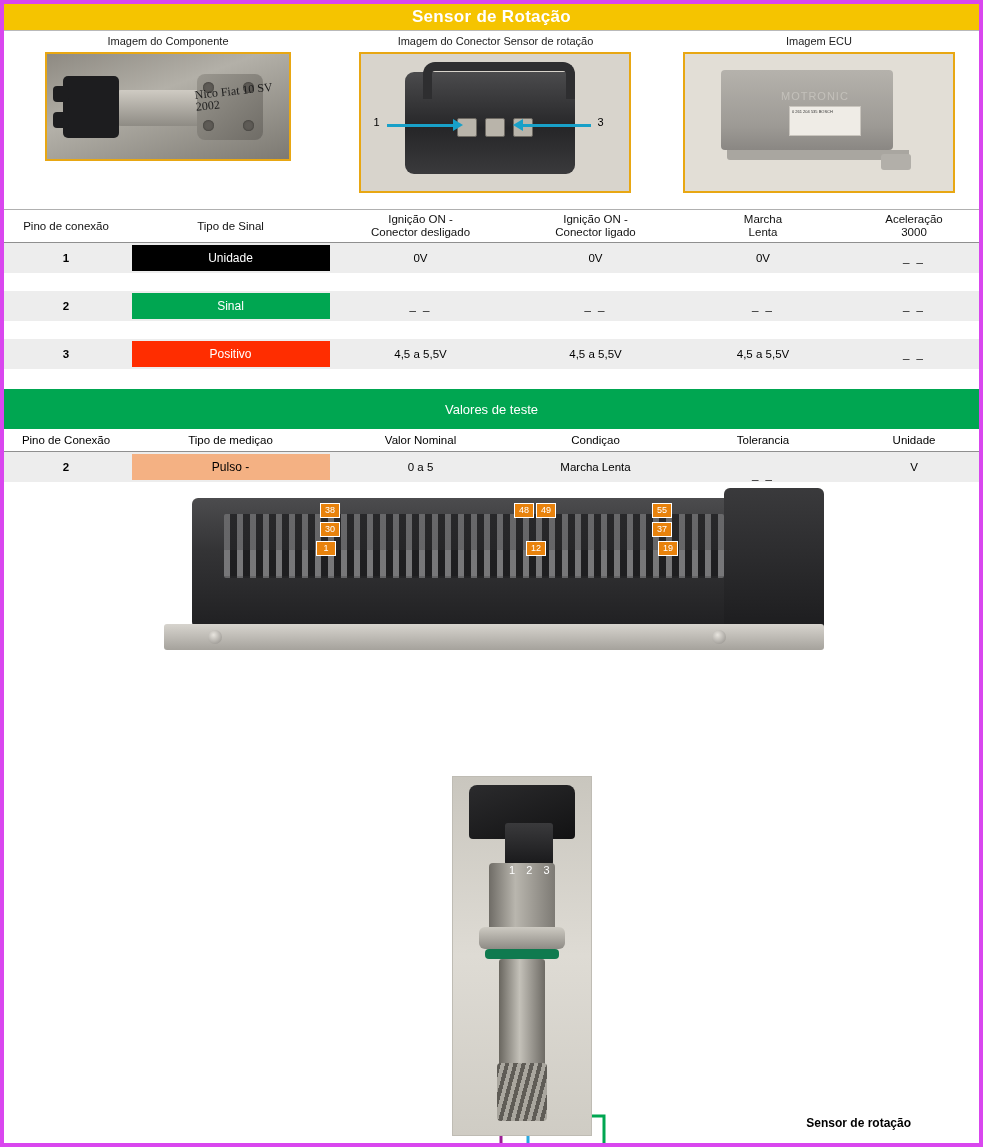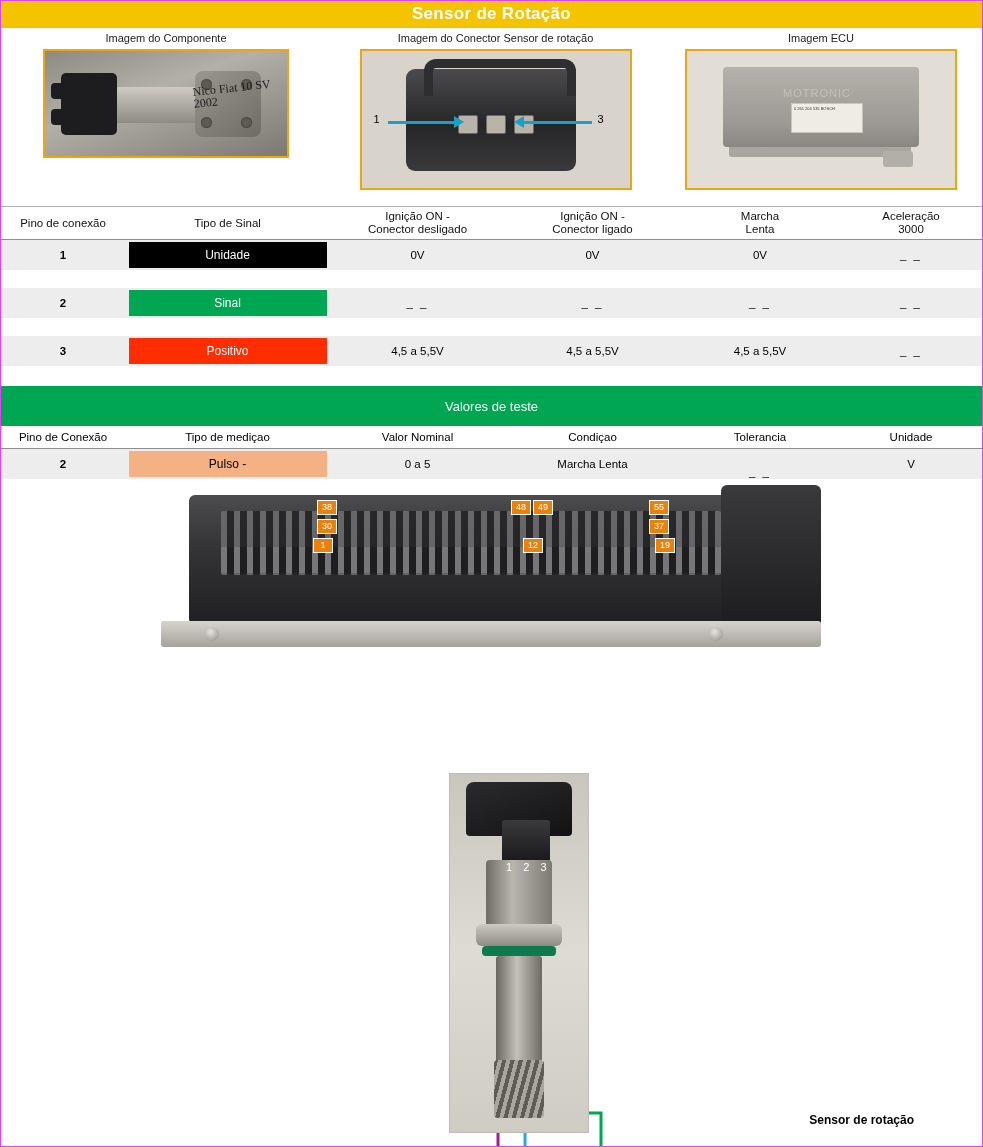--- a/index.html
+++ b/index.html
@@ -12,21 +12,21 @@
     color: #000000;
   }
   #page {
     position: relative;
     width: 983px;
     height: 1147px;
     margin: 0 auto;
     background: #ffffff;
     overflow: hidden;
     box-sizing: border-box;
-    border: 1px solid #d946ef;
+    border: 4px solid #d946ef;
   }
 
   
   .title-bar {
     height: 26px;
     background: #f5c400;
     display: flex;
     align-items: center;
     justify-content: center;
     border-bottom: 1px solid #b9b9b9;
@@ -118,21 +118,21 @@
   .photo-conn .s1 { left:96px; }
   .photo-conn .s2 { left:124px; }
   .photo-conn .s3 { left:152px; }
   .arrow-line { position:absolute; height:3px; background:#18a0c8; }
   .arrow-head { position:absolute; width:0; height:0; border-top:6px solid transparent; border-bottom:6px solid transparent; }
   .pin-num { position:absolute; font-size:11px; color:#000; }
 
   
   .photo-ecu { width: 268px; height: 137px; background:#e2ded6; }
   .photo-ecu .box {
-    position:absolute; left:36px; top:16px; width:196px; height:80px;
+    position:absolute; left:36px; top:16px; width:172px; height:80px;
     background:linear-gradient(180deg,#b5b2ac 0%,#9d9a95 70%,#8a8783 100%);
     border-radius:4px;
   }
   .photo-ecu .box .sticker {
     position:absolute; left:68px; top:36px; width:66px; height:24px;
     background:#efece6; border:1px solid #c9c5be; font-size:4px; color:#333; padding:2px;
     line-height:5px; overflow:hidden;
   }
   .photo-ecu .brand {
     position:absolute; left:60px; top:20px; font-size:11px; color:#c3c0ba; letter-spacing:1px;

